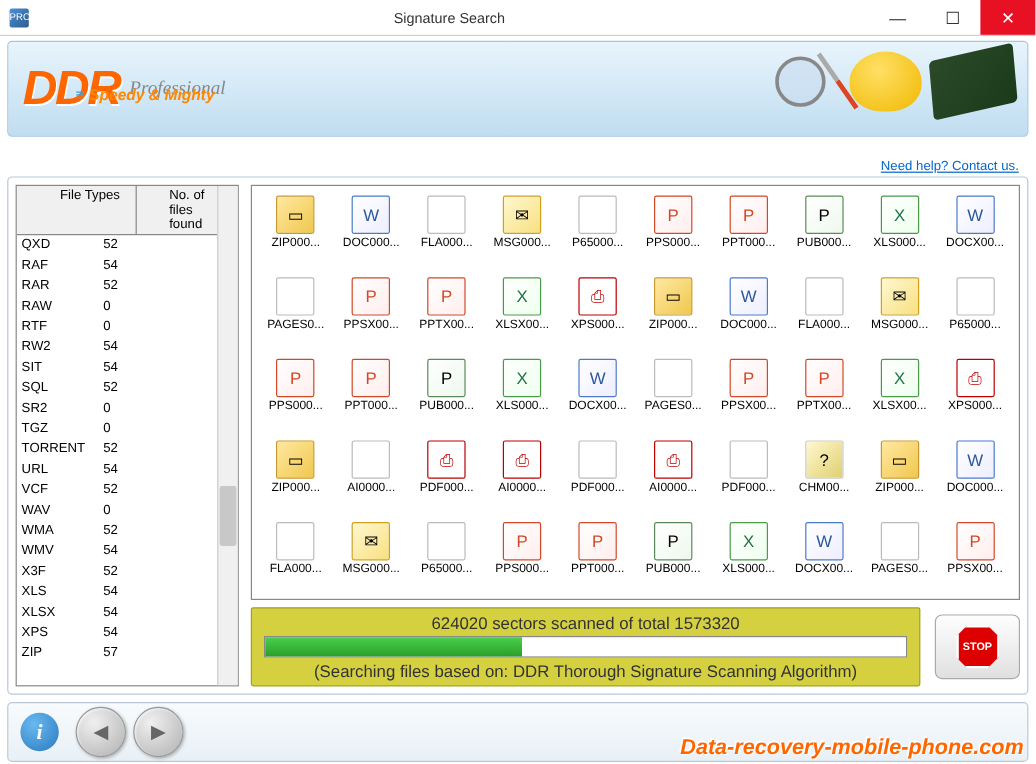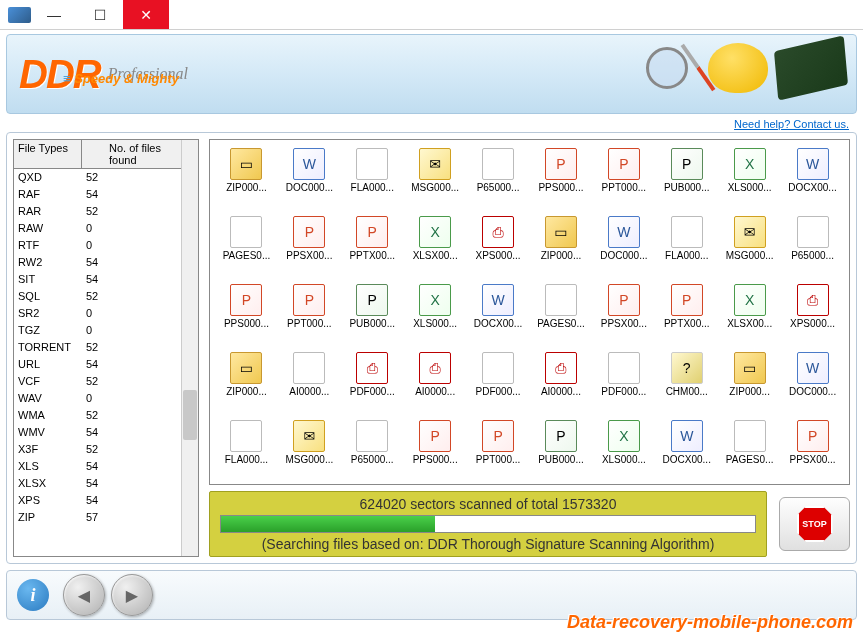--- a/index.html
+++ b/index.html
@@ -1,49 +1,49 @@
 <!DOCTYPE html>
 <html><head>
 <meta charset="utf-8">
 <style>
 * { margin: 0; padding: 0; box-sizing: border-box; font-family: Tahoma, sans-serif; }
 body { background: #fff; width: 863px; height: 637px; overflow: hidden; position: relative; }
 
 
 .titlebar { height: 30px; background: #fff; border-bottom: 1px solid #d0d0d0; display: flex; align-items: center; position: relative; }
-.titlebar-icon { width: 16px; height: 16px; margin-left: 8px; background: linear-gradient(135deg,#4a90d9,#2e5c8a); border-radius: 2px; font-size: 8px; color: #fff; text-align: center; line-height: 16px; padding-left: 23px; }
+.titlebar-icon { width: 16px; height: 16px; margin-left: 8px; background: linear-gradient(135deg,#4a90d9,#2e5c8a); border-radius: 2px; font-size: 8px; color: #fff; text-align: center; line-height: 16px; }
 .titlebar-title { flex: 1; text-align: center; font-size: 12px; color: #333; }
 .titlebar-btns { display: flex; height: 100%; }
 .titlebar-btn { width: 46px; height: 100%; display: flex; align-items: center; justify-content: center; font-size: 14px; cursor: pointer; }
 .titlebar-btn.min { color: #333; }
 .titlebar-btn.max { color: #333; }
 .titlebar-btn.close { background: #e81123; color: #fff; }
 
 
 .banner { height: 80px; margin: 4px 6px 0 6px; background: linear-gradient(180deg,#e8f4fb 0%,#d4e9f7 50%,#c0ddf0 100%); border: 1px solid #a8c8e0; border-radius: 4px; position: relative; overflow: hidden; display: flex; align-items: center; padding-left: 12px; }
 .banner-logo-ddr { font-size: 40px; font-weight: bold; font-style: italic; color: #ff6600; letter-spacing: -2px; text-shadow: 1px 1px 0 #fff; }
 .banner-logo-prof { font-size: 16px; color: #888; font-style: italic; margin-left: 8px; font-family: Georgia, serif; }
 .banner-tagline { position: absolute; left: 56px; top: 36px; font-size: 13px; font-style: italic; font-weight: bold; color: #ff8800; }
 .banner-tagline::before { content: "≡ "; color: #4aa3e0; }
 .banner-tools { position: absolute; right: 10px; top: 5px; display: flex; align-items: center; gap: 8px; }
 .tool-helmet { width: 60px; height: 50px; background: radial-gradient(ellipse at 40% 30%, #ffe066, #f0b800); border-radius: 50% 50% 45% 45%; position: relative; }
 .tool-book { width: 70px; height: 50px; background: linear-gradient(135deg,#2a4a2a,#1a3a1a); transform: skewY(-8deg) rotate(-5deg); border-radius: 4px; }
 .tool-mag { width: 42px; height: 42px; border: 3px solid #888; border-radius: 50%; background: rgba(200,220,240,0.6); position: relative; }
 .tool-screwdriver { width: 4px; height: 55px; background: linear-gradient(180deg,#aaa 0%,#aaa 50%,#d42 50%,#d42 100%); transform: rotate(-35deg); }
 
 
-.help-link { font-size: 11px; color: #0066cc; text-decoration: underline; text-align: right; padding: 4px 14px 2px 0; cursor: pointer; }
+.help-link { font-size: 11px; color: #0066cc; text-decoration: underline; text-align: right; padding: 4px 14px 2px 0; cursor: pointer; margin-top: 15px; }
 
 
 .main-pane { margin: 0 6px; border: 1px solid #b8c8d8; border-radius: 4px; background: #fff; padding: 6px; display: flex; height: 432px; }
 
 
 .left-table-wrap { width: 186px; border: 1px solid #888; position: relative; display: flex; }
 .left-table { flex: 1; font-size: 11px; overflow: hidden; }
-.left-table-head { display: flex; background: #f0f0f0; border-bottom: 1px solid #888; }
+.left-table-head { display: flex; background: #f0f0f0; border-bottom: 1px solid #888; padding-left: 32px; }
 .left-table-head div { padding: 2px 4px; border-right: 1px solid #888; }
 .left-table-head div:first-child { width: 68px; }
 .left-table-head div:last-child { flex: 1; border-right: none; margin-left: 23px; }
 .left-table-body { }
 .left-table-row { display: flex; padding: 0 4px; line-height: 17px; }
 .left-table-row span:first-child { width: 68px; }
 .left-scroll { width: 17px; background: #f0f0f0; border-left: 1px solid #ccc; position: relative; }
 .left-scroll-thumb { position: absolute; left: 1px; right: 1px; top: 60%; height: 50px; background: #c8c8c8; border-radius: 2px; }
 
 
@@ -80,20 +80,21 @@
 .nav-btn { width: 42px; height: 42px; border-radius: 50%; background: radial-gradient(circle at 35% 30%,#f0f0f0,#b0b0b0); border: 1px solid #999; display: flex; align-items: center; justify-content: center; cursor: pointer; font-size: 16px; color: #666; box-shadow: inset 1px 1px 2px rgba(255,255,255,0.7), 1px 1px 3px rgba(0,0,0,0.3); }
 
 
 .watermark { position: absolute; bottom: 4px; right: 10px; font-size: 18px; font-weight: bold; font-style: italic; color: #ff6600; text-shadow: 1px 1px 0 #fff, -1px -1px 0 #fff; }
 </style>
 </head>
 <body>
 
 <div class="titlebar">
   <div class="titlebar-icon">PRO</div>
+  <div class="titlebar-title">Signature Search</div>
   <div class="titlebar-btns">
     <div class="titlebar-btn min">—</div>
     <div class="titlebar-btn max">☐</div>
     <div class="titlebar-btn close">✕</div>
   </div>
 </div>
 
 <div class="banner">
   <span class="banner-logo-ddr">DDR</span>
   <span class="banner-logo-prof">Professional</span>

